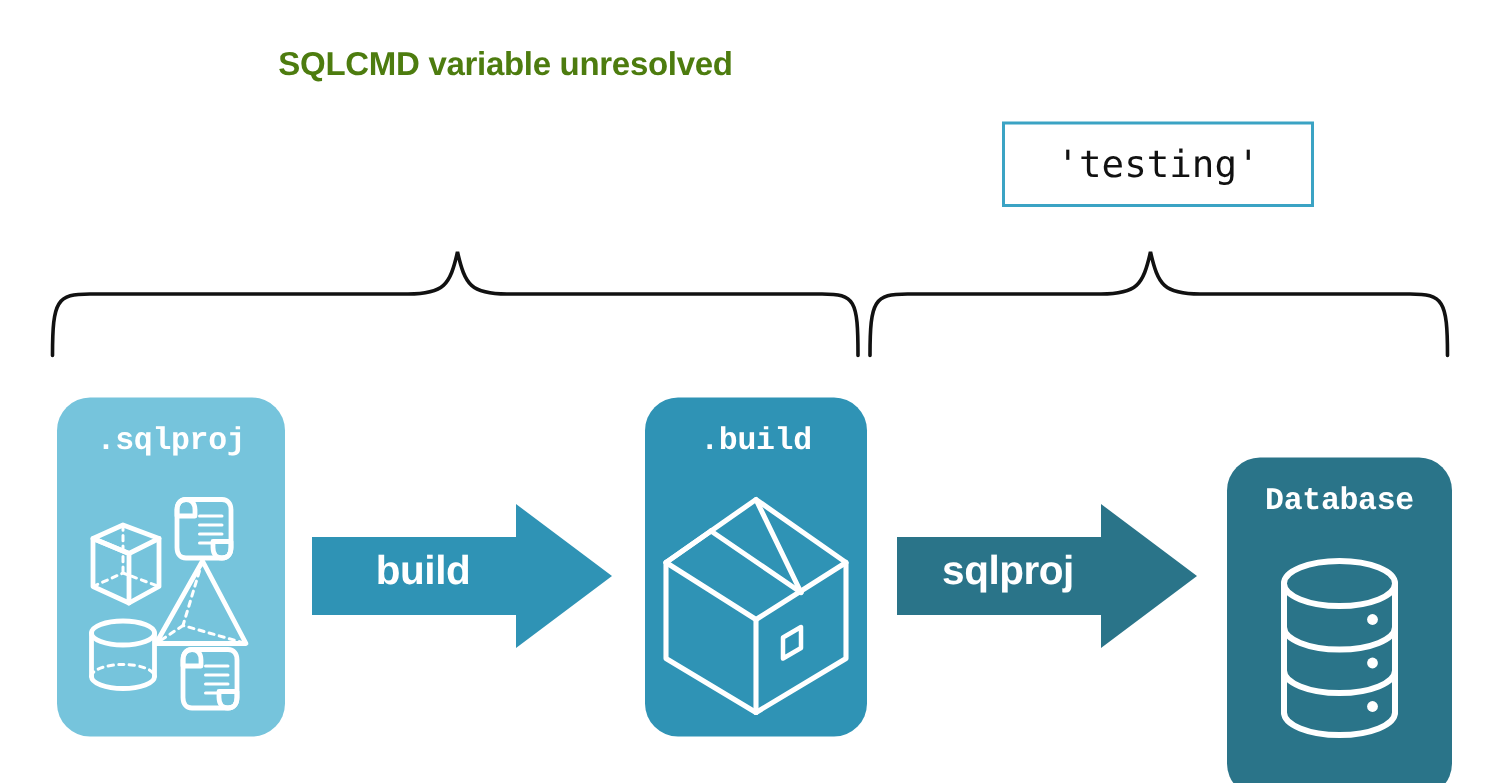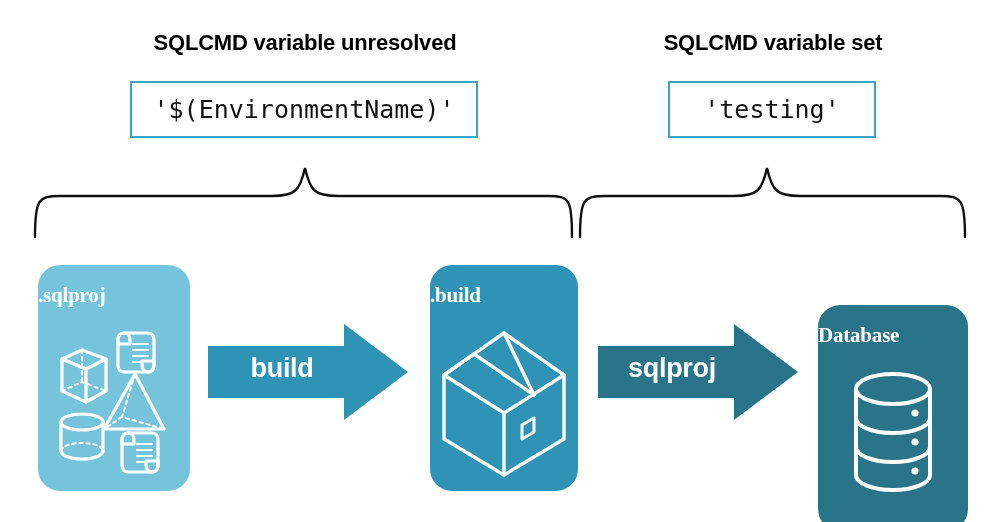--- a/index.html
+++ b/index.html
@@ -22,23 +22,24 @@
     height: 522px;
   }
 
   
   .heading {
     position: absolute;
     font-family: "Liberation Sans", sans-serif;
     font-weight: bold;
     font-size: 22px;
     letter-spacing: -0.2px;
-    color: #000000;
+    color: #4d7c0f;
     text-align: center;
     white-space: nowrap;
+    padding-left: 32px;
   }
   #heading-left  { left: 0;   top: 30px; width: 610px; }
   #heading-right { left: 578px; top: 30px; width: 390px; }
 
   
   .code-box {
     position: absolute;
     box-sizing: border-box;
     border: 2px solid #3ba3c4;
     background: #ffffff;
@@ -68,41 +69,42 @@
     border-radius: 22px;
     top: 265px;
     height: 226px;
     overflow: hidden;
   }
   .artifact .art-label {
     position: absolute;
     left: 0;
     top: 18px;
     width: 100%;
-    font-family: Liberation Serif, serif;
+    text-align: center;
+    font-family: Liberation Mono, monospace;
     font-weight: bold;
     font-size: 21px;
     color: #ffffff;
     letter-spacing: -0.2px;
     white-space: nowrap;
   }
   .artifact .art-art {
     position: absolute;
     left: 0;
     top: 52px;
     width: 100%;
   }
   #artifact-sqlproj  { left: 38px;  width: 152px; background: #76c4dc; }
   #artifact-dacpac   { left: 430px; width: 148px; background: #2f93b5; }
   #artifact-database { left: 818px; width: 150px; background: #2a7489; margin-top: 40px; }
 
   
   .arrow {
     position: absolute;
-    top: 324px;
+    top: 336px;
     height: 96px;
   }
   .arrow .arrow-label {
     position: absolute;
     left: 0;
     top: 29px;
     width: 132px;
     text-align: center;
     font-family: "Liberation Sans", sans-serif;
     font-weight: bold;
@@ -116,23 +118,21 @@
   #arrow-deploy { left: 598px; width: 200px; }
   #arrow-build  .arrow-label { left: 8px; }
   #arrow-deploy .arrow-label { left: 8px; }
 </style>
 </head>
 <body>
 
 <div class="stage">
 
   <div class="heading" id="heading-left">SQLCMD variable unresolved</div>
-  <div class="heading" id="heading-right">SQLCMD variable set</div>
-
-  <div class="code-box" id="code-box-left">'$(EnvironmentName)'</div>
+
   <div class="code-box" id="code-box-right">'testing'</div>
 
   <svg id="braces" viewBox="0 0 1000 110">
 
     <path d="M 35,99
              C 35,62 38,58 60,58
              L 272,58
              C 296,58 300,52 305,30
              C 310,52 314,58 338,58
              L 548,58

